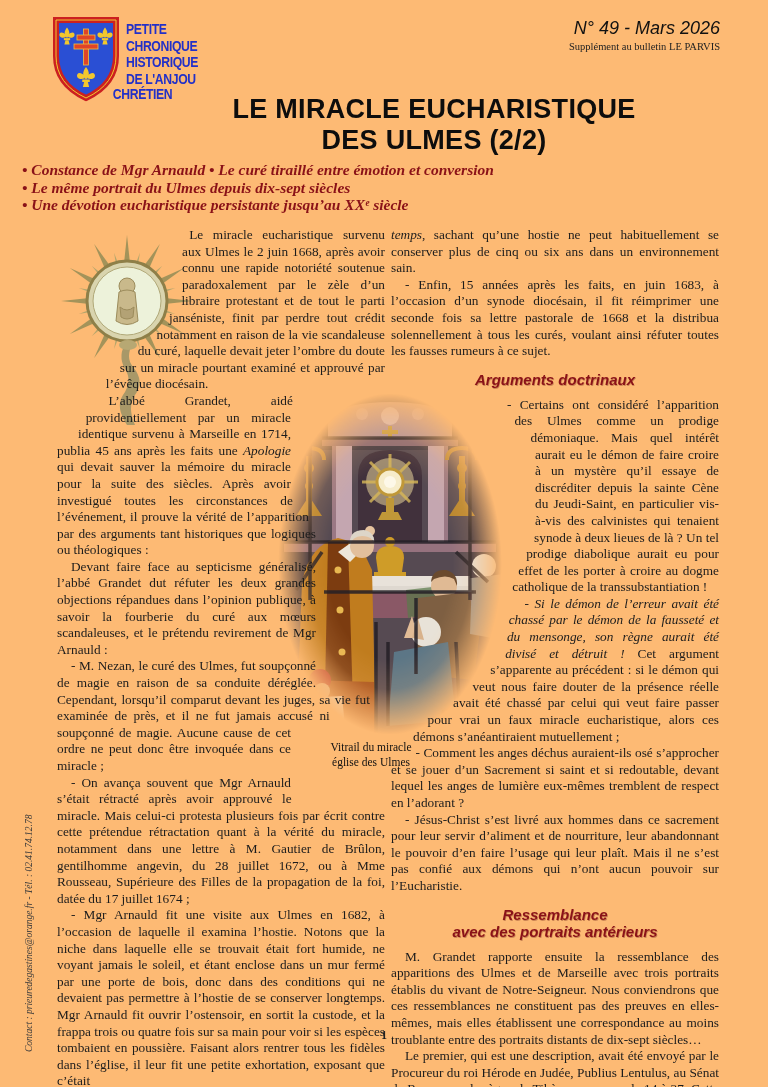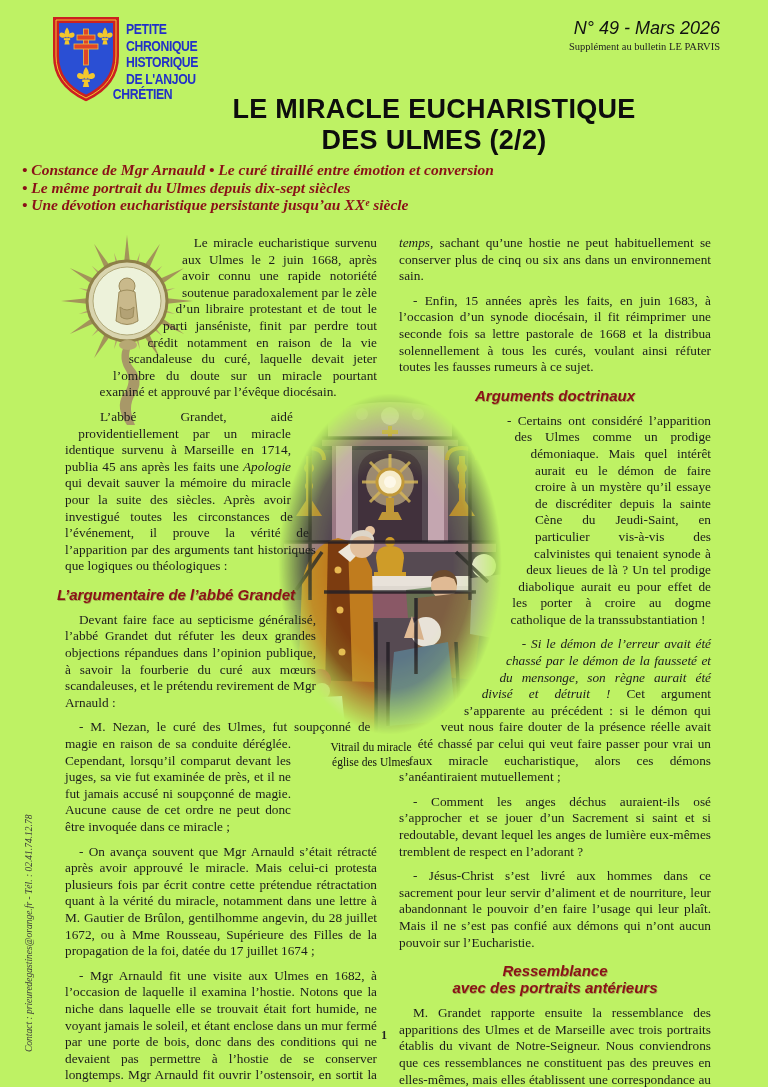--- a/index.html
+++ b/index.html
@@ -1,16 +1,16 @@
 <!DOCTYPE html>
 <html lang="fr"><head>
 <meta charset="utf-8">
 <style>
   html,body{margin:0;padding:0;background:#e8e8e8;}
-  .page{position:relative;width:768px;height:1087px;background:#bef264;overflow:hidden;
+  .page{position:relative;width:768px;height:1087px;background:#fdba74;overflow:hidden;
         font-family:"Liberation Serif","DejaVu Serif",serif;color:#1c1c1c;}
 
   
   .shield{position:absolute;left:50px;top:13px;width:72px;height:90px;}
   .logo-text{position:absolute;left:126px;top:22px;color:#2230c8;
              font-family:"Liberation Sans","DejaVu Sans",sans-serif;font-weight:bold;
              font-size:13px;line-height:14.6px;letter-spacing:-0.4px;
              transform:scale(0.94,1.12);transform-origin:left top;}
   .logo-text .l4{margin-left:-14px;}
   .issue-box{position:absolute;right:48px;top:18px;text-align:right;}
@@ -24,21 +24,21 @@
               font-weight:bold;font-size:27px;line-height:31px;color:#0d0d0d;letter-spacing:0.3px;margin-left:39px;}
   .bullets{position:absolute;top:161px;left:0;width:100%;padding-left:22px;box-sizing:border-box;
            text-align:left;color:#8a1218;font-weight:bold;font-style:italic;
            font-size:15.5px;line-height:17.6px;font-family:"Liberation Serif","DejaVu Serif",serif;}
 
   
   .col{position:absolute;top:227px;width:328px;font-size:13.3px;line-height:16.6px;
        text-align:justify;z-index:2;}
   .col-left{left:57px;}
   .col-right{left:391px;}
-  .body-p{margin:8px;text-indent:14px;}
+  .body-p{margin:0;text-indent:14px;}
   .no-indent{text-indent:0;}
   .sec-h{font-family:Liberation Sans, sans-serif;font-weight:bold;font-style:italic;
          font-size:15px;line-height:17px;color:#8a1218;margin:11px 0 9px 0;
          text-shadow:0.7px 0.7px 0 rgba(90,10,10,0.30);text-align:left;text-indent:0;}
   .sec-h.center{text-align:center;}
 
   
   .monstrance-float{float:left;width:150px;height:198px;margin:2px 6px 0 0;
       shape-outside:polygon(0px 0px,103px 0px,120px 30px,120px 64px,96px 96px,62px 126px,40px 152px,28px 172px,16px 198px,0px 198px);
       shape-margin:5px;}
@@ -154,21 +154,20 @@
           <path d="M62,63 Q70,59 78,63 L81,92 Q70,99 59,92 Z"></path>
           <path d="M63,78 Q70,84 77,78 L76,88 Q70,92 64,88 Z" fill="#b3a275"></path>
         </g>
         <path d="M70,112 Q60,126 68,140 Q76,152 66,166 Q58,178 70,196 L78,196 Q70,178 78,166 Q88,152 76,138 Q68,128 76,114 Z" fill="#a89868"></path>
         <ellipse cx="71" cy="116" rx="9" ry="5" fill="#b7a873"></ellipse>
       </svg>
     </div>
     <p class="body-p">Le miracle eucharistique survenu aux Ulmes le 2 juin 1668, après avoir connu une rapide notoriété soutenue paradoxalement par le zèle d’un libraire protestant et de tout le parti janséniste, finit par perdre tout crédit notamment en raison de la vie scandaleuse du curé, laquelle devait jeter l’ombre du doute sur un miracle pourtant examiné et approuvé par l’évêque diocésain.</p>
     <div class="glass-spacer-left"></div>
     <p class="body-p">L’abbé Grandet, aidé providentiellement par un miracle identique survenu à Marseille en 1714, publia 45 ans après les faits une <i>Apologie</i> qui devait sauver la mémoire du miracle pour la suite des siècles. Après avoir investigué toutes les circonstances de l’événement, il prouve la vérité de l’apparition par des arguments tant historiques que logiques ou théologiques :</p>
-    <h3 class="sec-h">L’argumentaire de l’abbé Grandet</h3>
     <p class="body-p">Devant faire face au septicisme généralisé, l’abbé Grandet dut réfuter les deux grandes objections répandues dans l’opinion publique, à savoir la fourberie du curé aux mœurs scandaleuses, et le prétendu revirement de Mgr Arnauld :</p>
     <p class="body-p">- M. Nezan, le curé des Ulmes, fut soupçonné de magie en raison de sa conduite déréglée. Cependant, lorsqu’il comparut devant les juges, sa vie fut examinée de près, et il ne fut jamais accusé ni soupçonné de magie. Aucune cause de cet ordre ne peut donc être invoquée dans ce miracle ;</p>
     <p class="body-p">- On avança souvent que Mgr Arnauld s’était rétracté après avoir approuvé le miracle. Mais celui-ci protesta plusieurs fois par écrit contre cette prétendue rétractation quant à la vérité du miracle, notamment dans une lettre à M. Gautier de Brûlon, gentilhomme angevin, du 28 juillet 1672, ou à Mme Rousseau, Supérieure des Filles de la propagation de la foi, datée du 17 juillet 1674 ;</p>
     <p class="body-p">- Mgr Arnauld fit une visite aux Ulmes en 1682, à l’occasion de laquelle il examina l’hostie. Notons que la niche dans laquelle elle se trouvait était fort humide, ne voyant jamais le soleil, et étant enclose dans un mur fermé par une porte de bois, donc dans des conditions qui ne devaient pas permettre à l’hostie de se conserver longtemps. Mgr Arnauld fit ouvrir l’ostensoir, en sortit la custode, et la frappa trois ou quatre fois sur sa main pour voir si les espèces tombaient en poussière. Faisant alors rentrer tous les fidèles dans l’église, il leur fit une petite exhortation, exposant que c’était </p>
   </div>
 
   <div class="col col-right">
     <p class="body-p no-indent"><i>temps</i>, sachant qu’une hostie ne peut habituellement se conserver plus de cinq ou six ans dans un environnement sain.</p>
     <p class="body-p">- Enfin, 15 années après les faits, en juin 1683, à l’occasion d’un synode diocésain, il fit réimprimer une seconde fois sa lettre pastorale de 1668 et la distribua solennellement à tous les curés, voulant ainsi réfuter toutes les fausses rumeurs à ce sujet.</p>
     <h3 class="sec-h center">Arguments doctrinaux</h3>

